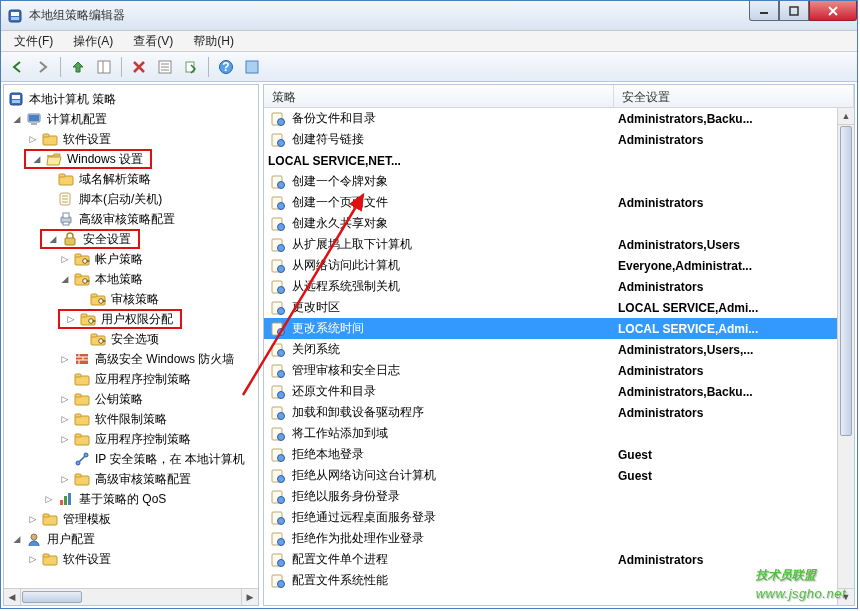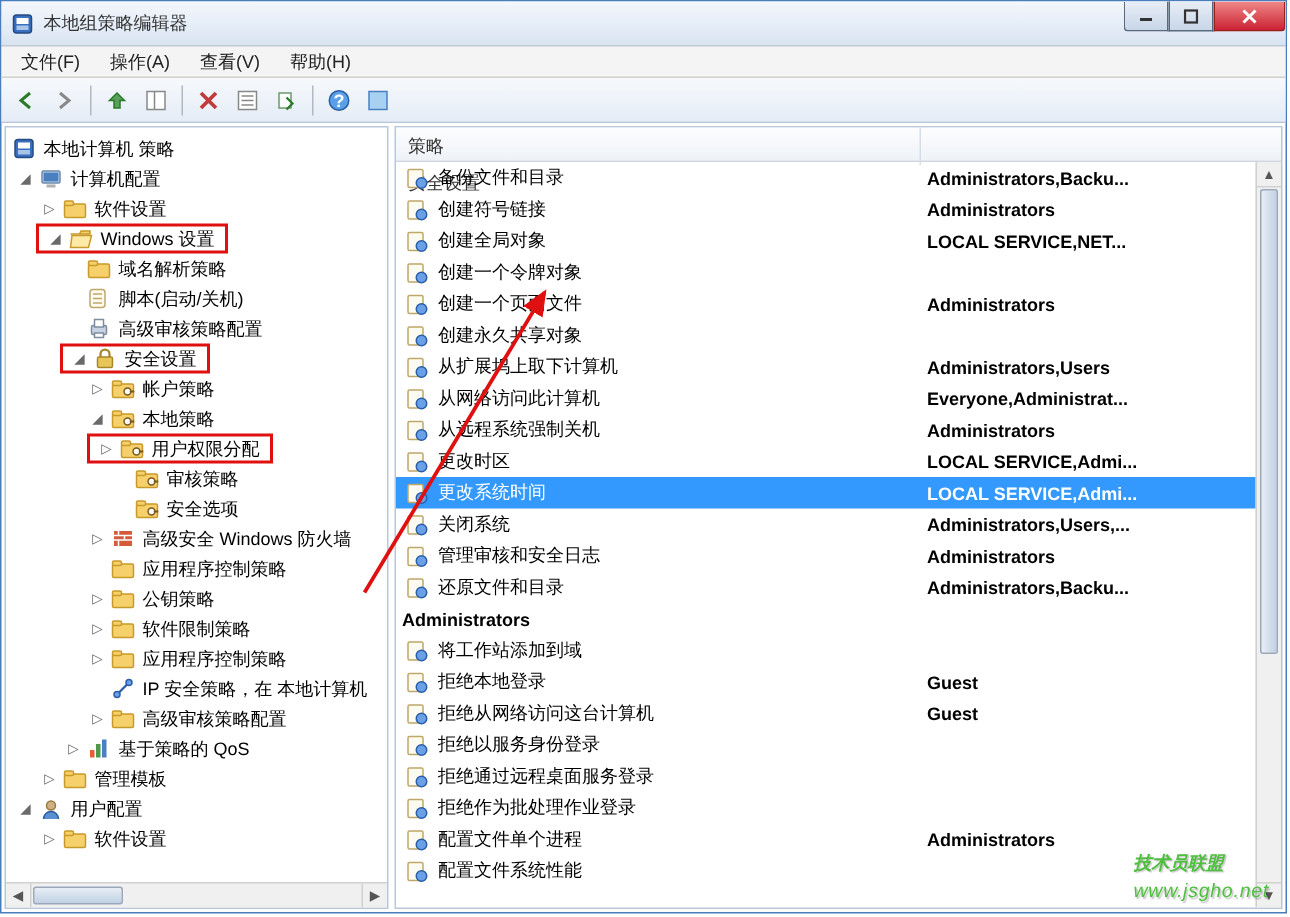--- a/index.html
+++ b/index.html
@@ -39,21 +39,21 @@
   .redbox .tw, .redbox .ticon, .redbox .nlabel { vertical-align:middle; }
 
   
   .hscroll { height: 17px; background: #f0f0f0; border-top: 1px solid #d0d0d0; position:relative; }
   .hscroll .thumb { position:absolute; top:2px; left:18px; height:12px; width:60px; background: linear-gradient(#e8eef6,#c0d0e4); border:1px solid #9aa8ba; border-radius:2px; }
   .hscroll .arr { position:absolute; top:0; width:17px; height:16px; display:flex; align-items:center; justify-content:center; font-size:9px; color:#555; }
   .hscroll .arr.l { left:0; border-right:1px solid #d0d0d0; }
   .hscroll .arr.r { right:0; border-left:1px solid #d0d0d0; }
 
   
-  .list-header { height: 23px; background: linear-gradient(#fdfdfe,#eef2f7); border-bottom: 1px solid #cfd6e0; display:flex;flex-direction:column; }
+  .list-header { height: 23px; background: linear-gradient(#fdfdfe,#eef2f7); border-bottom: 1px solid #cfd6e0; display:flex; }
   .lh-col { border-right: 1px solid #d6dde7; padding: 4px 8px; color:#333; }
   .list-body { flex:1; overflow:hidden; }
   .list-row { display:flex; height:21px; align-items:center;justify-content:flex-end; }
   .list-row.selected { background:#3399ff; color:#fff; }
   .cell1 { width: 350px; display:flex; align-items:center; padding-left: 6px; }
   .cell2 { flex:1; padding-left: 4px; overflow:hidden; text-overflow:ellipsis; white-space:nowrap;font-weight:bold; }
   .licon { width:16px; height:16px; margin-right: 6px; }
   .list-pane .vscroll { position:absolute; right:0; top:23px; bottom:0; width:17px; background:#f0f0f0; border-left:1px solid #d0d0d0; }
   .list-pane .vscroll .thumb { position:absolute; left:2px; top:18px; width:12px; height:310px; background:linear-gradient(to right,#e8eef6,#c0d0e4); border:1px solid #9aa8ba; border-radius:2px; }
   .list-pane .vscroll .arr { position:absolute; left:0; width:16px; height:17px; display:flex; align-items:center; justify-content:center; font-size:9px; color:#555; }
@@ -337,35 +337,35 @@
         <div class="tree-node" style="padding-left:54px">
             <span class="tw">◢</span>
             <span class="ticon">
               <svg width="16" height="16">
                 <use href="#i-folder-sec"></use>
               </svg>
             </span>
             <span class="nlabel">本地策略</span>
           </div>
 
+        <div class="tree-node" style="padding-left:84px">
+            <span class="ticon">
+              <svg width="16" height="16">
+                <use href="#i-folder-sec"></use>
+              </svg>
+            </span>
+            <span class="nlabel">审核策略</span>
+          </div>
+
         <div class="tree-node" style="padding-left:56px">
             <span class="redbox"><span class="tw">▷</span><span class="ticon">
                 <svg width="16" height="16">
                   <use href="#i-folder-sec"></use>
                 </svg>
               </span><span class="nlabel">用户权限分配</span></span>
-          </div>
-
-        <div class="tree-node" style="padding-left:84px">
-            <span class="ticon">
-              <svg width="16" height="16">
-                <use href="#i-folder-sec"></use>
-              </svg>
-            </span>
-            <span class="nlabel">审核策略</span>
           </div>
 
         <div class="tree-node" style="padding-left:84px">
             <span class="ticon">
               <svg width="16" height="16">
                 <use href="#i-folder-sec"></use>
               </svg>
             </span>
             <span class="nlabel">安全选项</span>
           </div>
@@ -497,27 +497,20 @@
             <div class="cell1">
               <span class="licon"><svg width="16" height="16">
                   <rect x="2" y="2" width="10" height="12" rx="1" fill="#fdfbef" stroke="#bfa76a"></rect>
                   <circle cx="11" cy="11" r="3.5" fill="#6aa0e8" stroke="#2a5fa8"></circle>
                 </svg></span>
               <span>创建符号链接</span>
             </div>
             <div class="cell2">Administrators</div>
           </div>
           <div class="list-row">
-            <div class="cell1">
-              <span class="licon"><svg width="16" height="16">
-                  <rect x="2" y="2" width="10" height="12" rx="1" fill="#fdfbef" stroke="#bfa76a"></rect>
-                  <circle cx="11" cy="11" r="3.5" fill="#6aa0e8" stroke="#2a5fa8"></circle>
-                </svg></span>
-              <span>创建全局对象</span>
-            </div>
             <div class="cell2">LOCAL SERVICE,NET...</div>
           </div>
           <div class="list-row">
             <div class="cell1">
               <span class="licon"><svg width="16" height="16">
                   <rect x="2" y="2" width="10" height="12" rx="1" fill="#fdfbef" stroke="#bfa76a"></rect>
                   <circle cx="11" cy="11" r="3.5" fill="#6aa0e8" stroke="#2a5fa8"></circle>
                 </svg></span>
               <span>创建一个令牌对象</span>
             </div>
@@ -617,20 +610,27 @@
             <div class="cell1">
               <span class="licon"><svg width="16" height="16">
                   <rect x="2" y="2" width="10" height="12" rx="1" fill="#fdfbef" stroke="#bfa76a"></rect>
                   <circle cx="11" cy="11" r="3.5" fill="#6aa0e8" stroke="#2a5fa8"></circle>
                 </svg></span>
               <span>还原文件和目录</span>
             </div>
             <div class="cell2">Administrators,Backu...</div>
           </div>
           <div class="list-row">
+            <div class="cell1">
+              <span class="licon"><svg width="16" height="16">
+                  <rect x="2" y="2" width="10" height="12" rx="1" fill="#fdfbef" stroke="#bfa76a"></rect>
+                  <circle cx="11" cy="11" r="3.5" fill="#6aa0e8" stroke="#2a5fa8"></circle>
+                </svg></span>
+              <span>加载和卸载设备驱动程序</span>
+            </div>
             <div class="cell2">Administrators</div>
           </div>
           <div class="list-row">
             <div class="cell1">
               <span class="licon"><svg width="16" height="16">
                   <rect x="2" y="2" width="10" height="12" rx="1" fill="#fdfbef" stroke="#bfa76a"></rect>
                   <circle cx="11" cy="11" r="3.5" fill="#6aa0e8" stroke="#2a5fa8"></circle>
                 </svg></span>
               <span>将工作站添加到域</span>
             </div>

